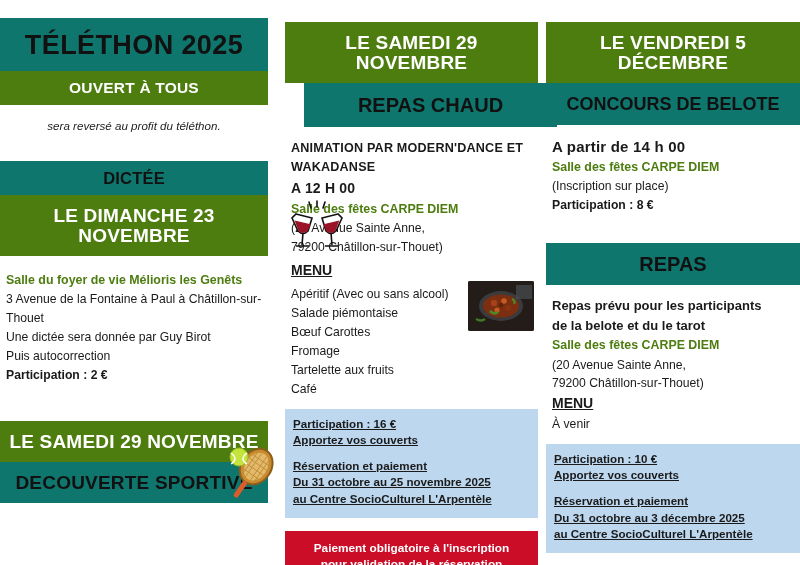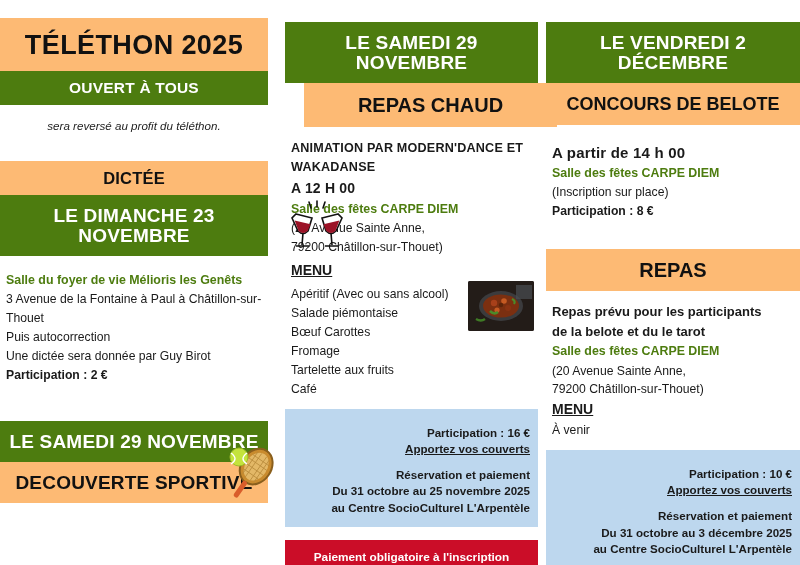--- a/index.html
+++ b/index.html
@@ -19,21 +19,21 @@
   .col-right  { left: 546px; width: 254px; }
 
   
   .band {
     width: 100%;
     text-align: center;
     font-weight: bold;
     line-height: 1.05;
     position: relative;
   }
-  .band-yellow { background: #fdba74; color: #111; }
+  .band-yellow { background: #0f766e; color: #111; }
   .band-purple { background: #4d7c0f; color: #ffffff; }
 
   .title-main {
     font-size: 27px; letter-spacing: .4px;
     padding: 13px 6px 12px 6px;
   }
   .band-sub { font-size: 15.5px; padding: 9px 4px 8px; letter-spacing: .2px; }
   .band-head { font-size: 16.5px; padding: 9px 4px 8px; letter-spacing: .2px; }
   .band-big  { font-size: 19px; padding: 11px 4px 10px; letter-spacing: .2px; }
 
@@ -48,22 +48,22 @@
   .ln.big { font-size: 15px; font-weight: bold; letter-spacing: .2px; }
   .ln.red { color: #4d7c0f; font-weight: bold; font-size: 12.4px; }
   .ln.u   { text-decoration: underline; }
   .ln.caps{ font-weight: bold; font-size: 12.6px; letter-spacing: .2px; }
   .ln.menu{ font-weight: bold; font-size: 14px; text-decoration: underline; }
   .sp-6  { height: 6px; }
   .sp-10 { height: 10px; }
 
   
   .box-blue {
-    background: #BDD7EE; text-align: right;
-    padding: 16px 8px 11px; margin-top: 10px;
+    background: #BDD7EE; text-align: left;
+    padding: 7px 8px 11px; margin-top: 10px; text-decoration: underline;
   }
   .box-blue .ln { font-weight: bold; font-size: 11.6px; line-height: 1.4; }
   .box-red {
     background: #CB0D28; color: #fff; text-align: center;
     padding: 9px 8px; margin-top: 13px;
   }
   .box-red .ln { color:#fff; font-weight: bold; font-size: 11.8px; line-height: 1.4; }
 
   
   .icon { position: absolute; pointer-events: none; }
@@ -91,22 +91,22 @@
 
     <div style="height:27px"></div>
 
     <div>
       <div class="band band-yellow band-head">DICTÉE</div>
       <div class="band band-purple band-big">LE DIMANCHE 23 NOVEMBRE</div>
       <div class="body-block">
         <div class="sp-6"></div>
         <div class="ln red">Salle du foyer de vie Mélioris les Genêts</div>
         <div class="ln">3 Avenue de la Fontaine à Paul à Châtillon-sur-Thouet</div>
+        <div class="ln">Une dictée sera donnée par Guy Birot</div>
         <div class="ln">Puis autocorrection</div>
-        <div class="ln">Une dictée sera donnée par Guy Birot</div>
         <div class="ln b">Participation : 2 €</div>
       </div>
     </div>
 
     <div style="height:36px"></div>
 
     <div class="rel">
       <div class="band band-purple band-big">LE SAMEDI 29 NOVEMBRE</div>
       <div class="band band-yellow band-big">DECOUVERTE SPORTIVE</div>
 
@@ -228,23 +228,23 @@
       </div>
     </div>
 
   </div>
 
   <div class="col col-right">
 
     <div style="height:22px"></div>
 
     <div>
-      <div class="band band-purple band-big">LE VENDREDI 2 DÉCEMBRE</div>
+      <div class="band band-purple band-big">LE VENDREDI 5 DÉCEMBRE</div>
       <div class="band band-yellow" style="font-size:18px;padding:12px 4px 11px;">CONCOURS DE BELOTE</div>
-      <div class="body-block" style="padding-top:16px;">
+      <div class="body-block" style="padding-top:10px;">
         <div class="ln big">A partir de 14 h 00</div>
         <div class="ln red">Salle des fêtes CARPE DIEM</div>
         <div class="ln">(Inscription sur place)</div>
         <div class="ln b">Participation : 8 €</div>
       </div>
     </div>
 
     <div style="height:28px"></div>
 
     <div>

